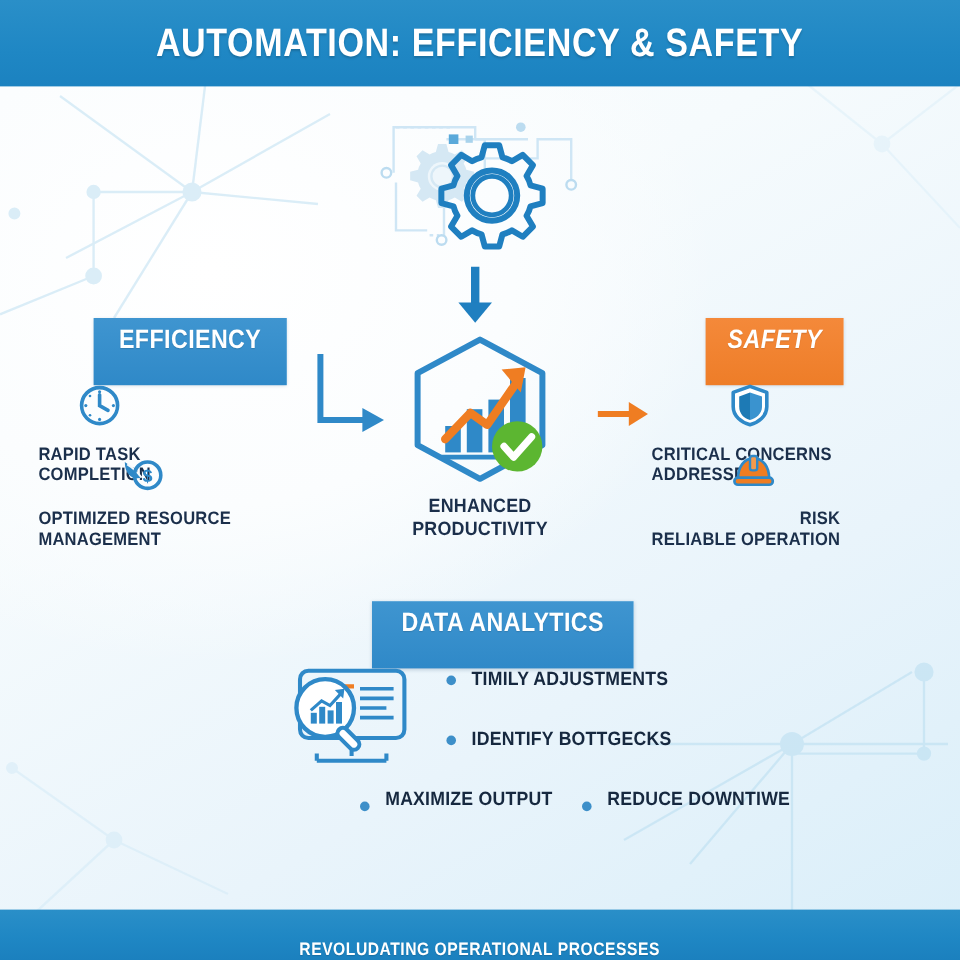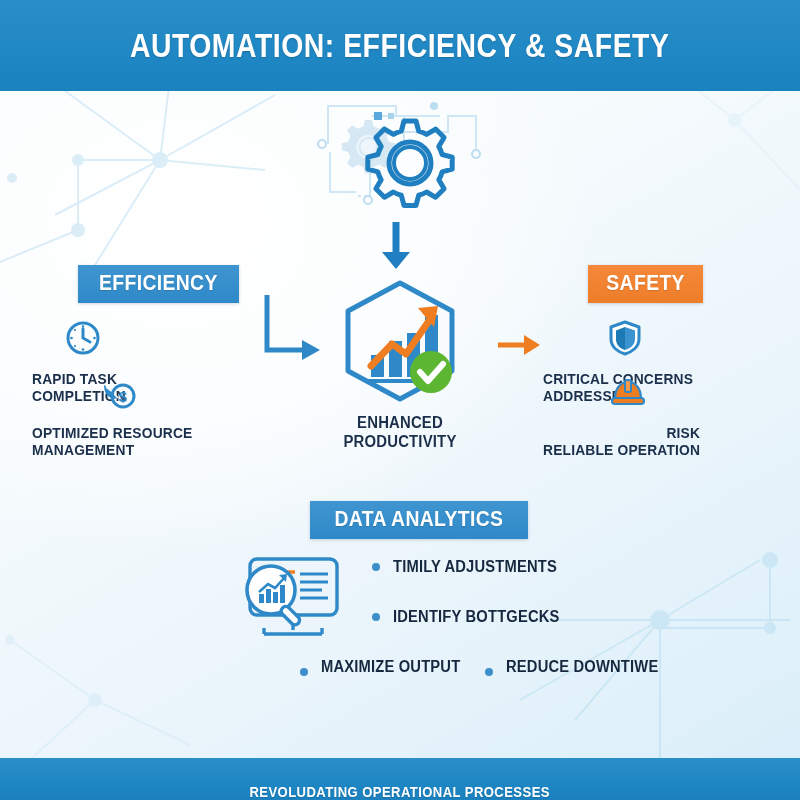--- a/index.html
+++ b/index.html
@@ -31,21 +31,21 @@
   }
   .bg-net {
     position: absolute;
     inset: 0;
   }
 
   
   .header-bar {
     position: absolute;
     left: 0; top: 0;
-    width: 800px; height: 91px;
+    width: 800px; height: 72px;
     background: linear-gradient(180deg, #2a8fc8 0%, #1f87c4 60%, #1b82c0 100%);
     display: flex;
     align-items: center;
     justify-content: center;
   }
   .header-title {
     color: #ffffff;
     font-size: 33px;
     font-weight: bold;
     letter-spacing: 0.6px;
@@ -71,34 +71,34 @@
     text-shadow: 0 1px 1px rgba(0,0,0,0.15);
     white-space: nowrap;
   }
 
   
   .badge {
     position: absolute;
     display: inline-flex;
     align-items: center;
     justify-content: center;
-    padding: 5px 13px 7px 13px;
+    padding: 5px 13px 25px 13px;
     box-shadow: 0 1px 3px rgba(30,70,110,0.22);
   }
   .badge span {
     color: #ffffff;
     font-size: 22px;
     font-weight: bold;
     letter-spacing: 0.4px;
     transform: scaleX(0.88);
     white-space: nowrap;
     text-shadow: 0 1px 1px rgba(0,0,0,0.14);
   }
   .badge-efficiency { left: 78px; top: 265px; background: linear-gradient(180deg,#3f95d0 0%, #2f89c8 100%); }
-  .badge-safety     { left: 588px; top: 265px; background: linear-gradient(180deg,#f4893a 0%, #ee7d28 100%); }
+  .badge-safety     { left: 588px; top: 265px; background: linear-gradient(180deg,#f4893a 0%, #ee7d28 100%); font-style: italic; }
   .badge-analytics  { left: 310px; top: 501px; background: linear-gradient(180deg,#3f95d0 0%, #2f89c8 100%); }
 
   
   .feature-row {
     position: absolute;
     display: flex;
     align-items: center;
     gap: 12px;
     flex-direction: column;
   }

